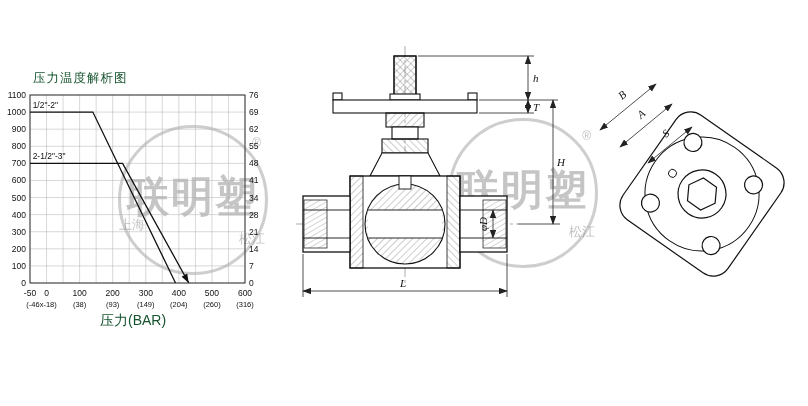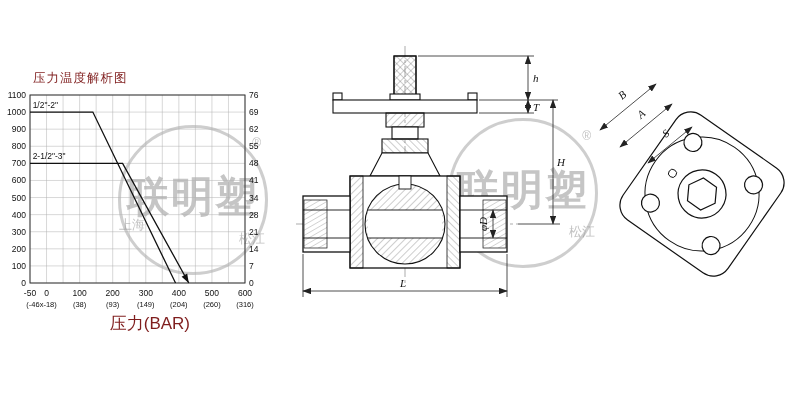--- a/index.html
+++ b/index.html
@@ -1,20 +1,20 @@
 <!DOCTYPE html>
 <html><head>
 <meta charset="utf-8">
 <style>
   html,body{margin:0;padding:0;background:#fff;}
   .stage{position:relative;width:808px;height:406px;background:#fff;overflow:hidden;
          font-family:"Liberation Sans",sans-serif;color:#111;}
-  .label{position:absolute;color:#7f1d1d;}
+  .label{position:absolute;color:#14532d;}
   .title{font-size:12.5px;letter-spacing:1px;}
-  .caption{font-size:17px;text-align:right;}
+  .caption{font-size:14px;text-align:left;}
   svg{position:absolute;left:0;top:0;}
   
   .wm{position:absolute;width:144px;height:144px;border:3px solid rgba(158,158,158,0.5);
       border-radius:50%;z-index:0;}
   .wm-big{position:absolute;left:50%;top:50%;transform:translate(-50%,-56%);
       font-size:42px;font-weight:bold;white-space:nowrap;letter-spacing:2px;
       color:rgba(150,150,150,0.55);}
   .wm-reg{position:absolute;right:4px;top:8px;font-size:12px;color:rgba(150,150,150,0.6);}
   .wm-left{position:absolute;left:-2px;bottom:38px;font-size:13px;color:rgba(150,150,150,0.6);text-align:center;}
   .wm-right{position:absolute;right:0;bottom:24px;font-size:13px;color:rgba(150,150,150,0.6);}

